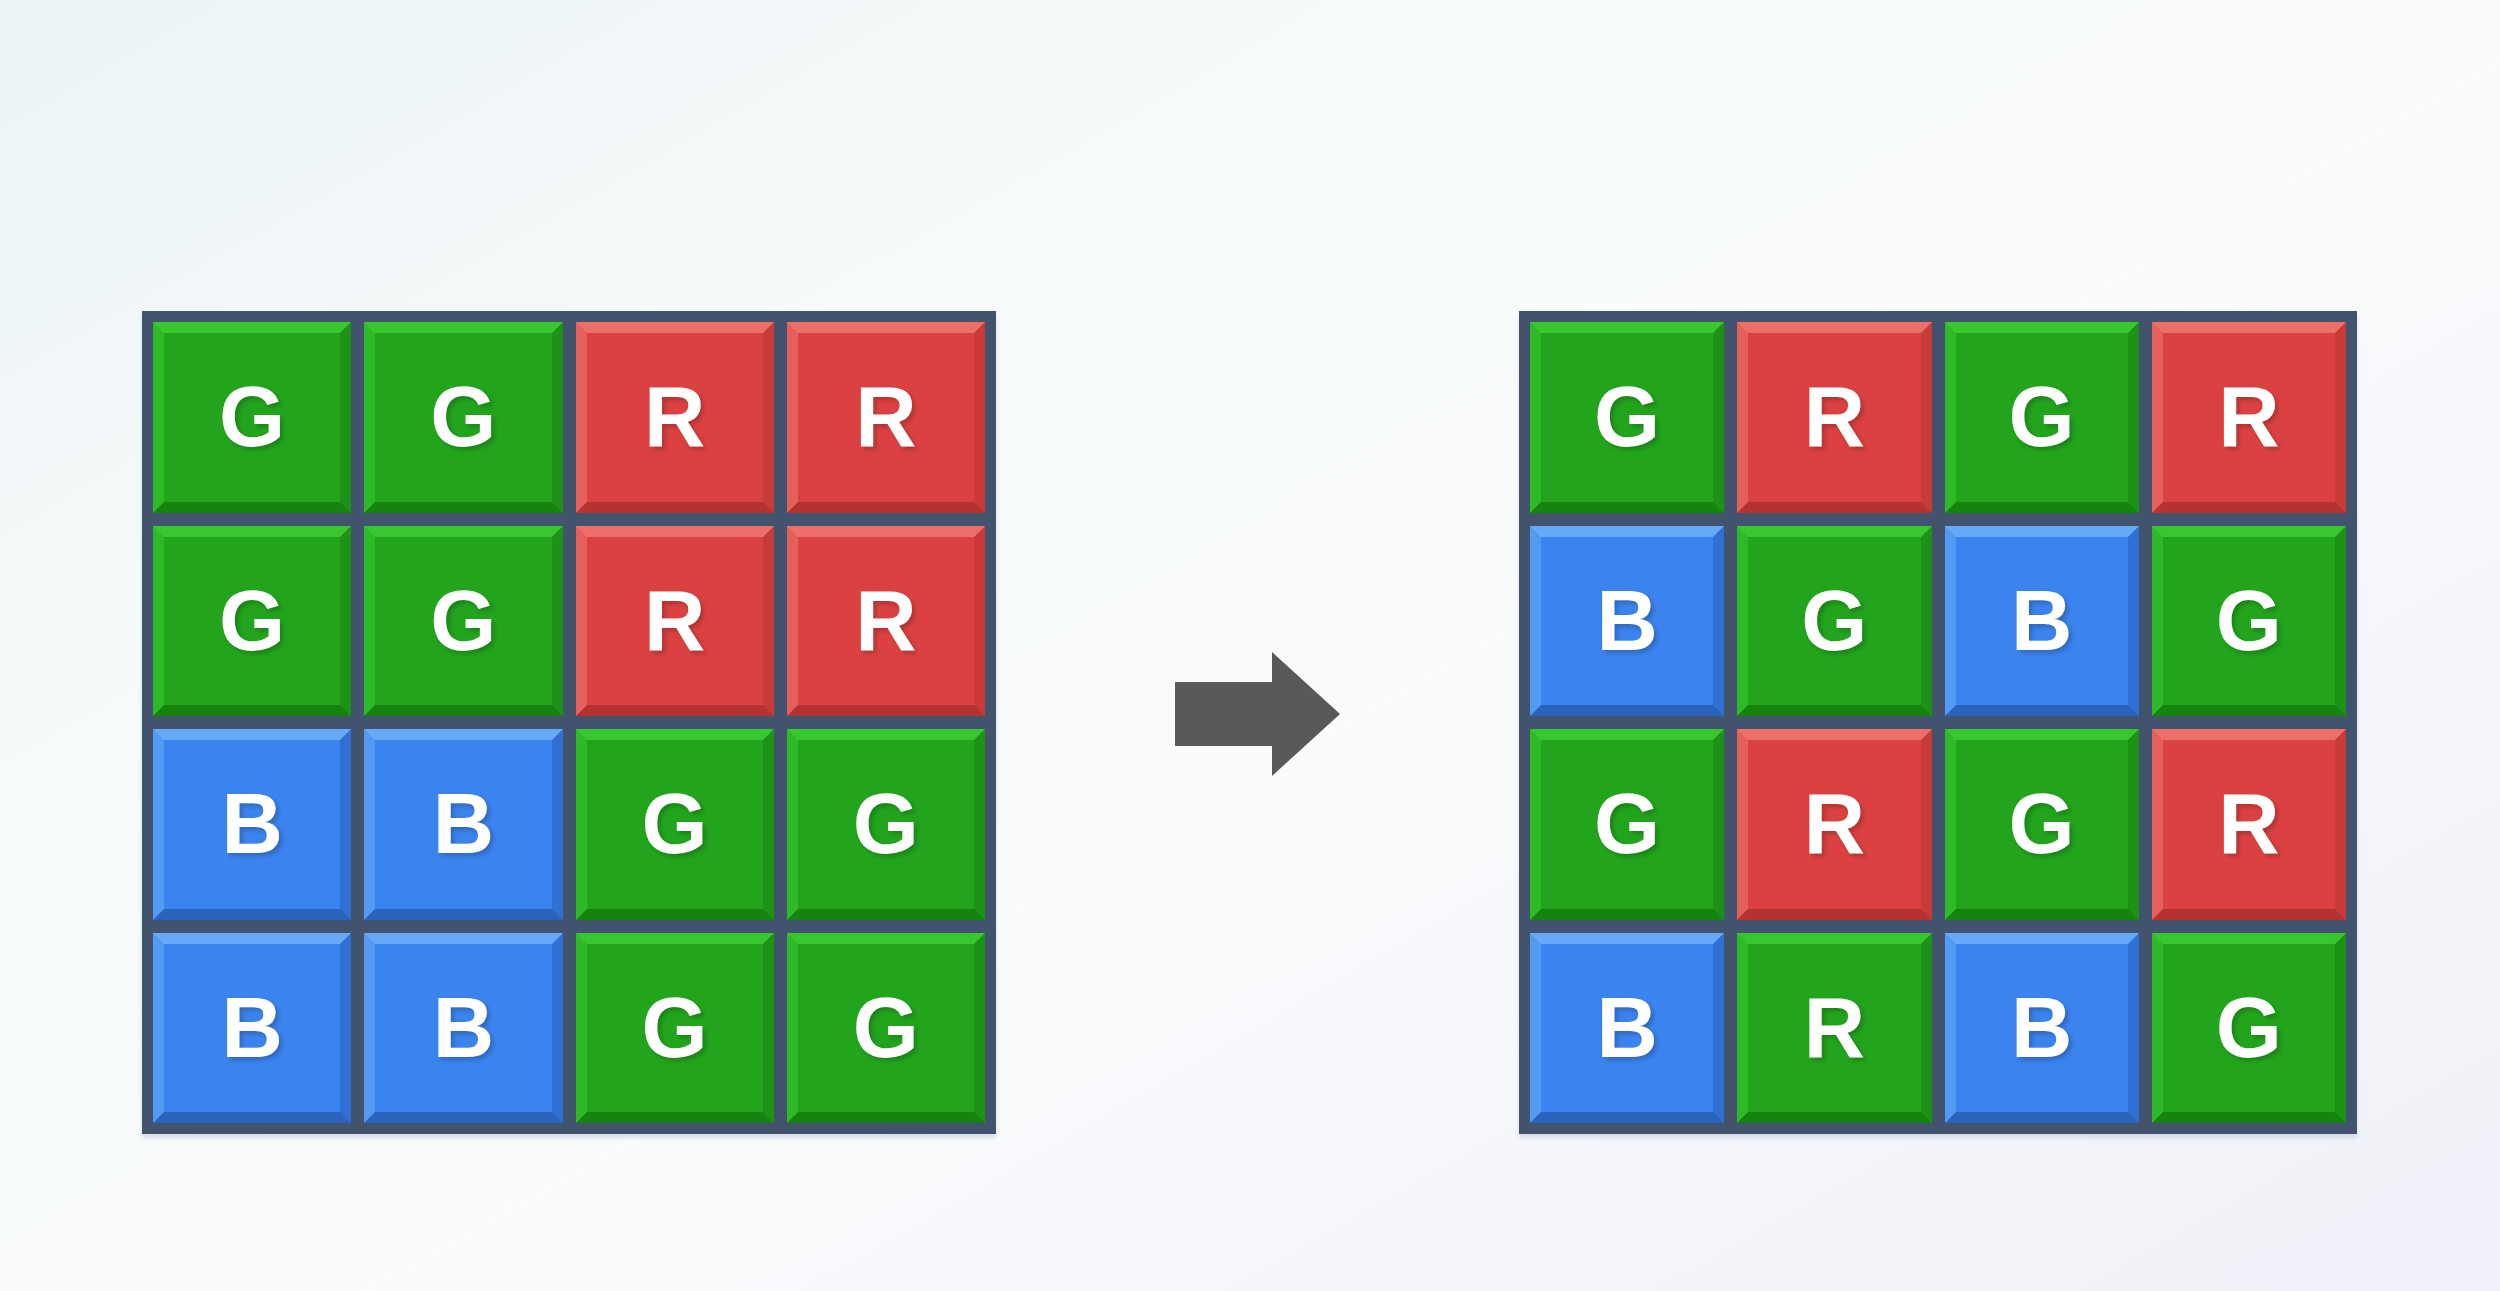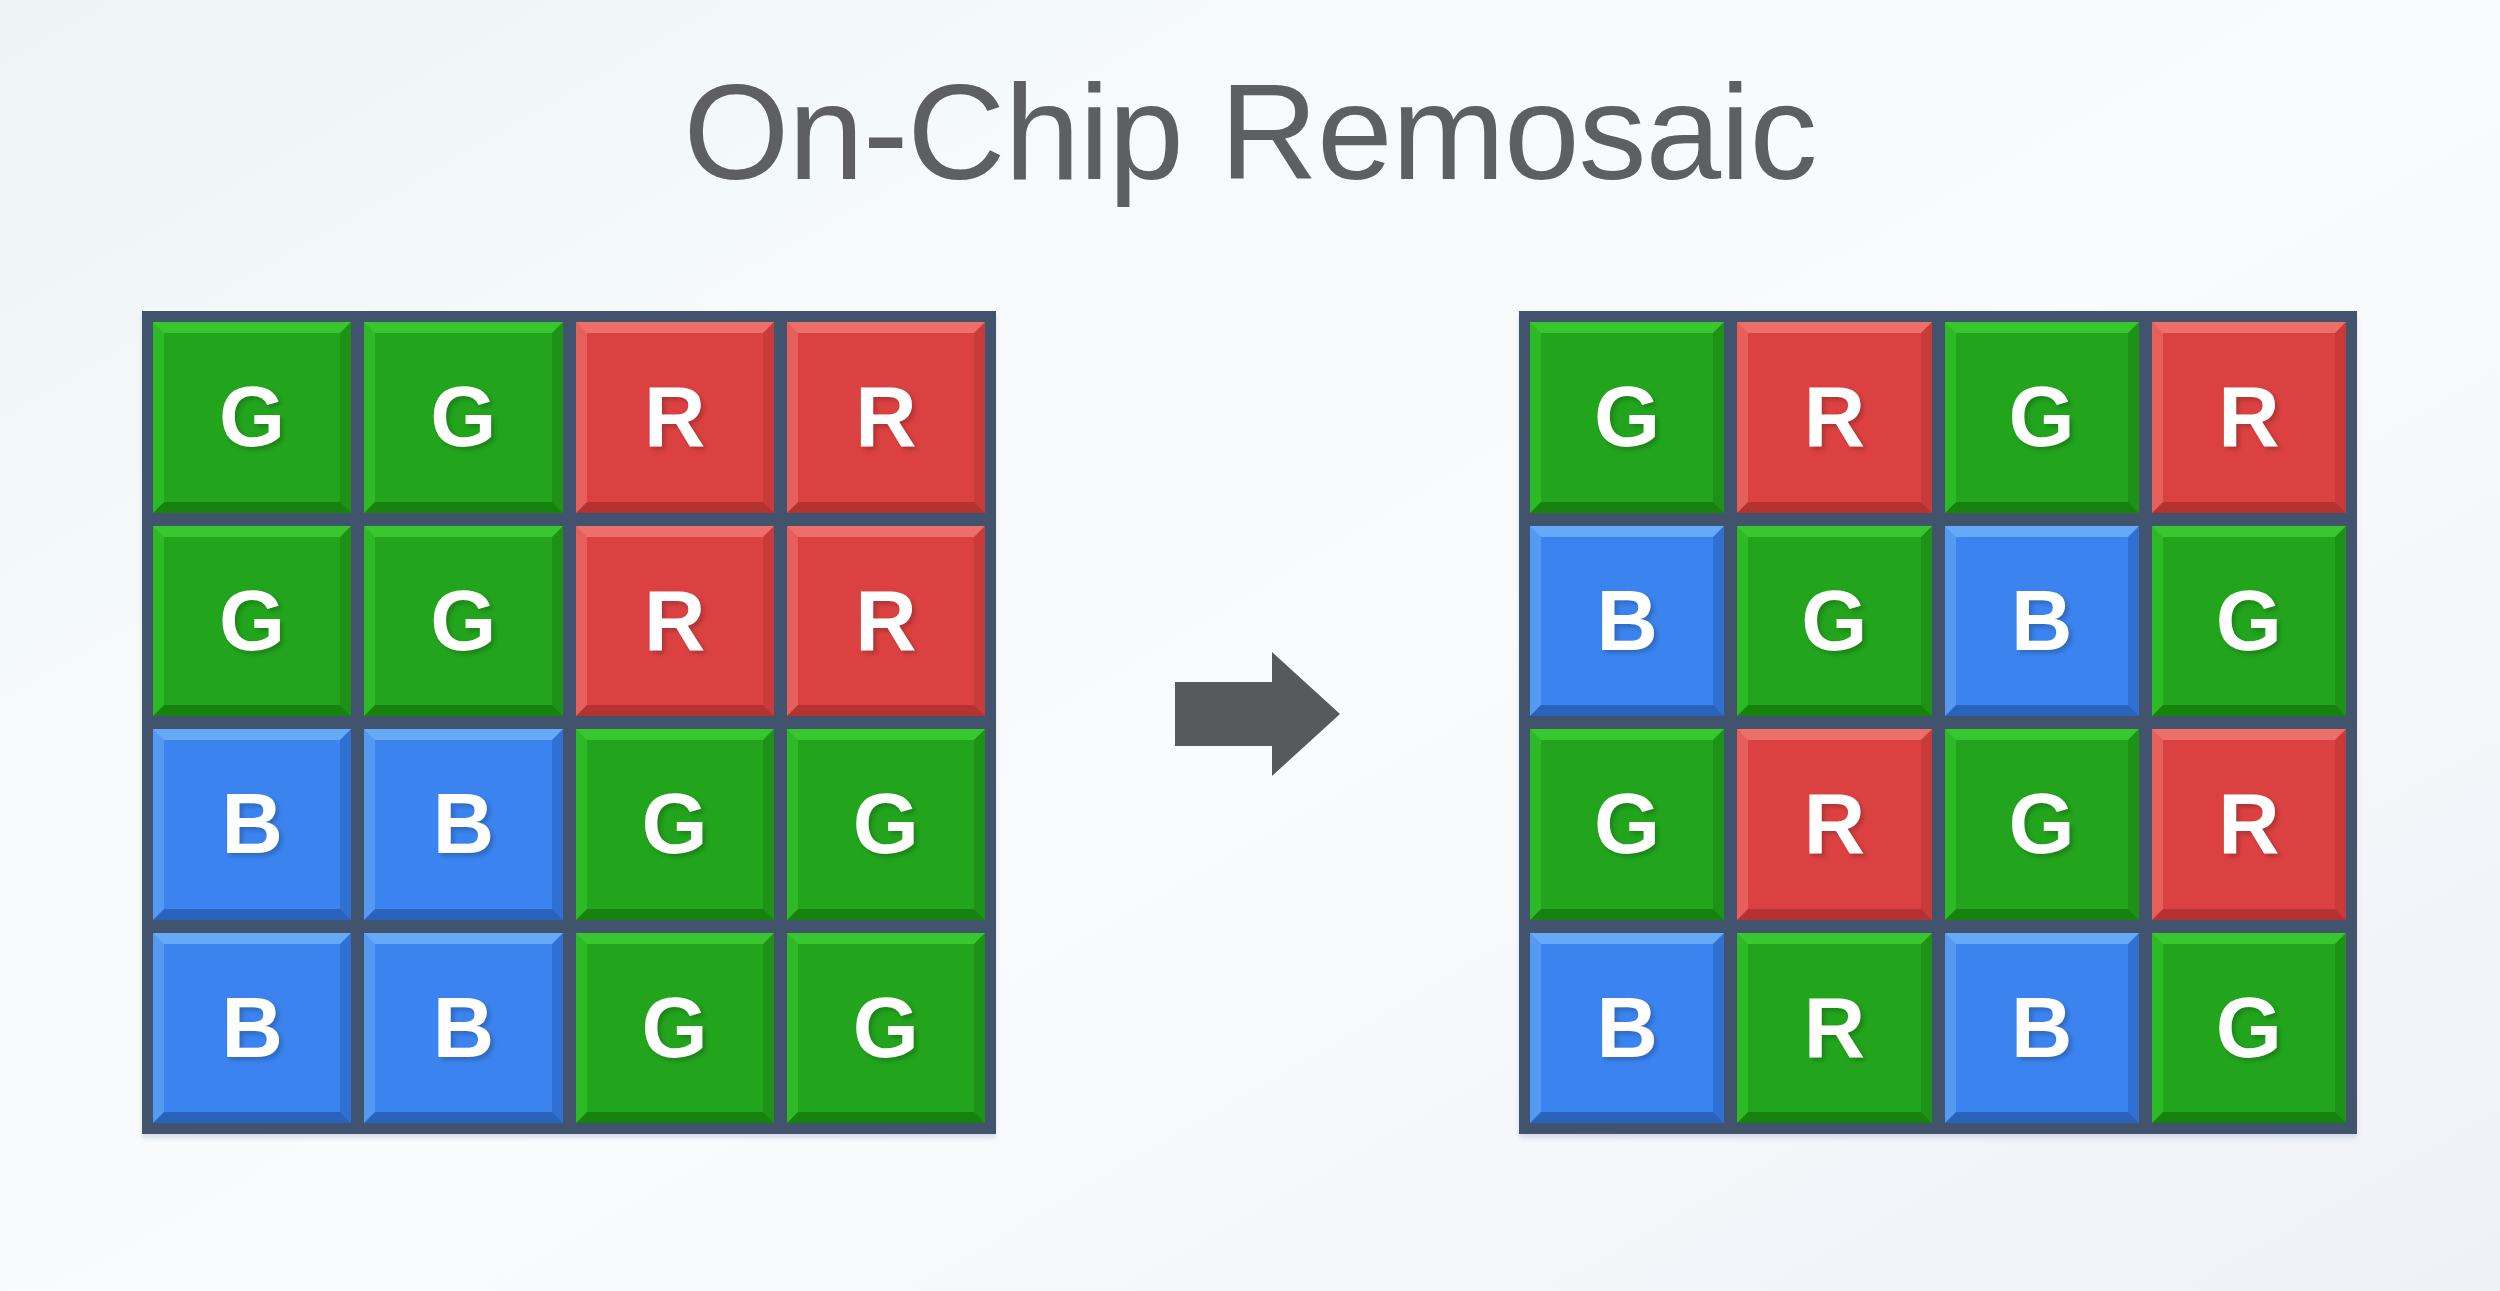--- a/index.html
+++ b/index.html
@@ -40,21 +40,20 @@
   .tile.green{ background:var(--green-face); border-color:var(--green-lt) var(--green-dk) var(--green-dk2) var(--green-lt2); }
   .tile.red{   background:var(--red-face);   border-color:var(--red-lt)   var(--red-dk)   var(--red-dk2)   var(--red-lt2); }
   .tile.blue{  background:var(--blue-face);  border-color:var(--blue-lt)  var(--blue-dk)  var(--blue-dk2)  var(--blue-lt2); }
   .arrow{ position:absolute; left:1175px; top:652px; }
 </style>
 </head>
 <body>
 
 <div class="canvas">
 
-  <h1 class="title">On-Chip Remosaic</h1>
 
   <div class="grid left" id="left-grid">
       <div class="tile green">
         <span class="letter">G</span>
       </div>
       <div class="tile green">
         <span class="letter">G</span>
       </div>
       <div class="tile red">
         <span class="letter">R</span>

